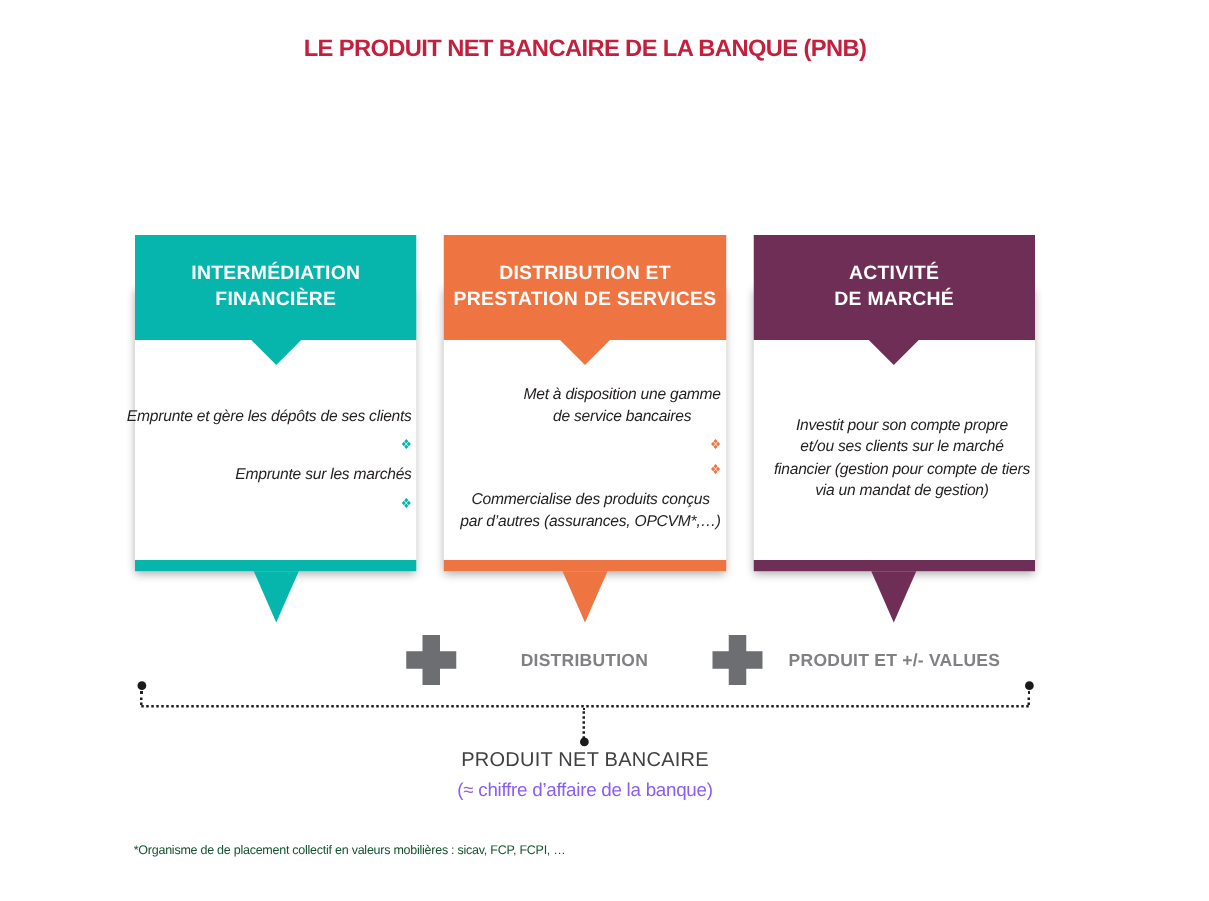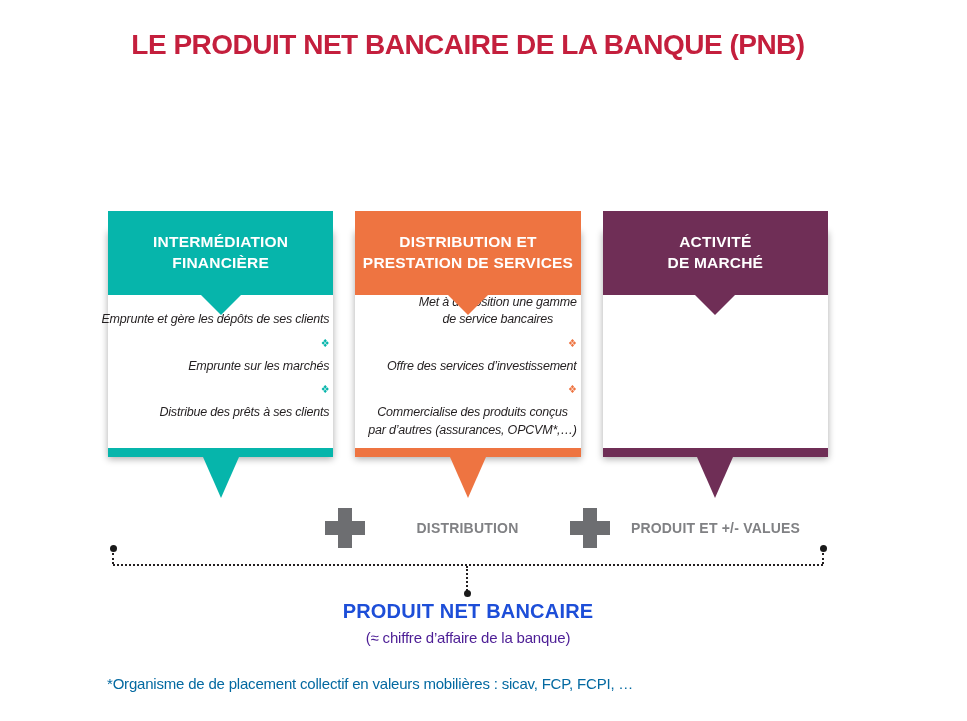--- a/index.html
+++ b/index.html
@@ -5,37 +5,37 @@
   * { margin: 0; padding: 0; box-sizing: border-box; }
   html, body { background: #ffffff; }
   body {
     font-family: "Liberation Sans", "DejaVu Sans", sans-serif;
     width: 967px; height: 721px; position: relative; overflow: hidden;
   }
   .stage { position: absolute; left: 0; top: 0; width: 967px; height: 721px; background: #fff; }
 
   .title {
     position: absolute; top: 29px; left: 0; width: 936px;
-    text-align: center; font-weight: bold; font-size: 28px;
+    text-align: center; font-weight: bold; font-size: 19px;
     letter-spacing: -0.5px; color: #c41f3d; font-stretch: condensed;
     white-space: pre;
   }
 
   .cards { position: absolute; left: 108px; top: 188px; width: 720px; height: 269px; display: flex; gap: 22px; }
   .card { position: relative; flex: 1; }
   .card-body {
     position: absolute; left: 0; right: 0; top: 42px; bottom: 0;
     background: #ffffff; box-shadow: 0 2px 7px rgba(0,0,0,0.33);
   }
   .card-header {
     position: absolute; left: 0; right: 0; top: 0; height: 84px; z-index: 2;
     background: var(--c); color: #ffffff; font-weight: bold; font-size: 15.5px;
     line-height: 1.35; letter-spacing: 0.2px; text-align: center;
     display: flex; align-items: center; justify-content: center;
-    white-space: pre; font-stretch: condensed; margin-top: 23px;
+    white-space: pre; font-stretch: condensed;
   }
   .card-header::after {
     content: ""; position: absolute; top: 100%; left: 50%; margin-left: -20px;
     border-left: 20px solid transparent; border-right: 20px solid transparent;
     border-top: 20px solid var(--c);
   }
   .card-items {
     position: absolute; left: 4px; right: 4px; top: 102px; bottom: 14px; z-index: 1;
     display: flex; flex-direction: column; align-items: flex-end; justify-content: center;
     gap: 9px; color: #231f20; font-size: 12.5px; line-height: 1.4;
@@ -69,73 +69,77 @@
   .dot.left   { left: 110px; top: 545px; }
   .dot.right  { left: 820px; top: 545px; }
   .dot.center { left: 464px; top: 590px; }
   .vstub { position: absolute; border-left: 2px dotted #231f20; width: 0; }
   .vstub.left   { left: 112px; top: 553px; height: 11px; }
   .vstub.right  { left: 822px; top: 553px; height: 11px; }
   .vstub.center { left: 466px; top: 566px; height: 25px; }
   .hdots { position: absolute; left: 113px; top: 564px; width: 710px; height: 0; border-top: 2px dotted #231f20; }
 
   .pnb { position: absolute; top: 600px; left: 0; width: 936px; text-align: center; }
-  .pnb-title { color: #1d4ed8; font-weight: bold; font-size: 20px; letter-spacing: 0.2px; font-stretch: condensed; }
-  .pnb-sub { color: #4c1d95; font-size: 15px; margin-top: 6px; letter-spacing: -0.2px; font-stretch: condensed; }
+  .pnb-title { color: #404040; font-weight: normal; font-size: 16px; letter-spacing: 0.2px; font-stretch: condensed; }
+  .pnb-sub { color: #8b5cf6; font-size: 15px; margin-top: 6px; letter-spacing: -0.2px; font-stretch: condensed; }
 
   .footnote {
-    position: absolute; left: 107px; top: 675px; color: #0369a1;
-    font-size: 15px; letter-spacing: -0.2px; font-stretch: condensed;
+    position: absolute; left: 107px; top: 675px; color: #14532d;
+    font-size: 10px; letter-spacing: -0.2px; font-stretch: condensed;
   }
 </style>
 </head>
 <body>
 
 <div class="stage">
 
   <div class="title">LE PRODUIT NET BANCAIRE DE LA BANQUE (PNB)</div>
 
   <div class="cards">
 
     <div class="card" style="--c: #06b5ab;">
       <div class="card-body"></div>
       <div class="card-header">INTERMÉDIATION
 FINANCIÈRE</div>
       <div class="card-items">
         <div>Emprunte et gère les dépôts de ses clients</div>
         <div class="card-sep">❖</div>
         <div>Emprunte sur les marchés</div>
         <div class="card-sep">❖</div>
-        <div>Distribue des prêts à ses clients</div>
       </div>
       <div class="card-bar"></div>
       <div class="card-tail"></div>
     </div>
 
     <div class="card" style="--c: #ee7441;">
       <div class="card-body"></div>
       <div class="card-header">DISTRIBUTION ET
 PRESTATION DE SERVICES</div>
       <div class="card-items">
         <div>Met à disposition une gamme
 de service bancaires</div>
         <div class="card-sep">❖</div>
-        <div>Offre des services d’investissement</div>
         <div class="card-sep">❖</div>
         <div>Commercialise des produits conçus
 par d’autres (assurances, OPCVM*,…)</div>
       </div>
       <div class="card-bar"></div>
       <div class="card-tail"></div>
     </div>
 
     <div class="card" style="--c: #6f2e56;">
       <div class="card-body"></div>
       <div class="card-header">ACTIVITÉ
 DE MARCHÉ</div>
+      <div class="card-items">
+        <div>Investit pour son compte propre
+et/ou ses clients sur le marché
+financier (gestion pour compte de tiers
+via un mandat de gestion)</div>
+      </div>
       <div class="card-bar"></div>
       <div class="card-tail"></div>
     </div>
 
   </div>
 
   <div class="sumrow">
     <span class="plus p1"></span>
     <div class="sum-label l2">DISTRIBUTION</div>
     <span class="plus p2"></span>

